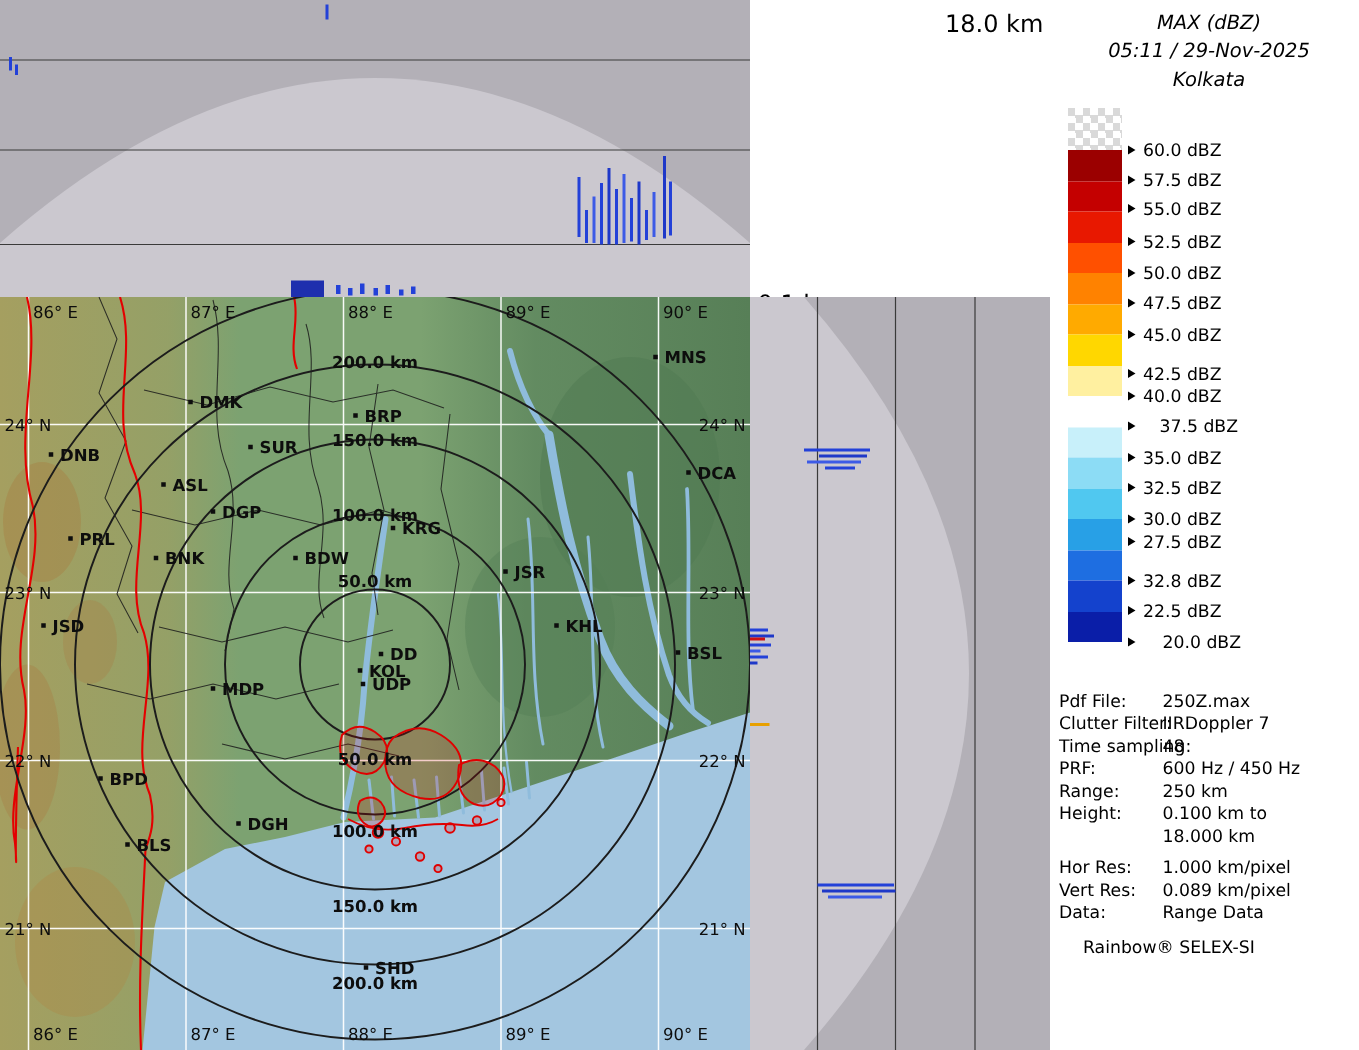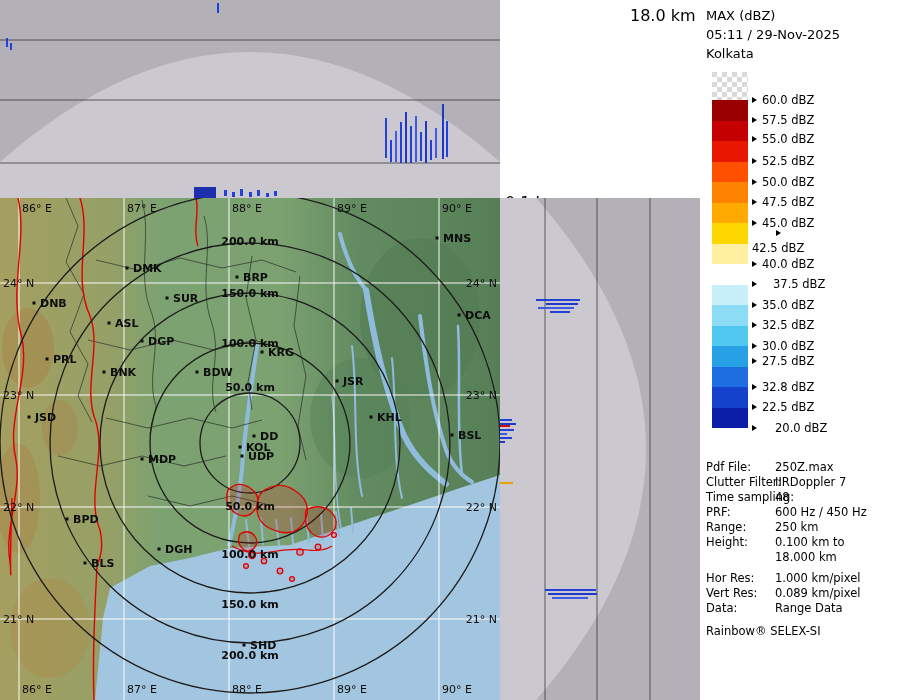--- a/index.html
+++ b/index.html
@@ -5,31 +5,31 @@
   html,body{margin:0;padding:0;}
   body{width:906px;height:700px;background:#ffffff;font-family:"DejaVu Sans",sans-serif;position:relative;overflow:hidden;color:#000;}
   .abs{position:absolute;}
   #top-panel{left:0;top:0;width:500px;height:198px;}
   #map-panel{left:0;top:198px;width:400px;height:502px;}
   #right-panel{left:500px;top:198px;width:200px;height:502px;}
   svg{display:block;font-family:"DejaVu Sans",sans-serif;}
   #axis-top-label{left:630px;top:6px;font-size:16px;}
   #axis-bottom-label{left:505px;top:177px;font-size:16px;margin-top:16px;}
   #legend{left:706px;top:0;width:200px;height:700px;}
-  .title-line{font-size:13px;line-height:19px;}
+  .title-line{text-align:center;font-size:13px;line-height:19px;font-style:italic;}
   #legend-scale{position:absolute;left:4px;top:72px;width:192px;height:386px;}
   .scale-box{position:absolute;left:2px;width:36px;}
   .checker{background:conic-gradient(#ffffff 25%, #d9d9d9 0 50%, #ffffff 0 75%, #d9d9d9 0) 0 0/10px 10px;}
   .scale-label{position:absolute;left:42px;height:15px;display:flex;align-items:center;gap:5px;font-size:11.5px;white-space:nowrap;}
   .arrow{width:0;height:0;border-left:5px solid #000;border-top:3.5px solid transparent;border-bottom:3.5px solid transparent;}
   #info{position:absolute;left:0;top:460px;width:200px;font-size:11.5px;}
   .info-row{position:relative;height:15px;}
   .info-label{position:absolute;left:0;}
   .info-value{position:absolute;left:69px;}
-  #info-footer{margin-top:8px;}
+  #info-footer{margin-top:8px;margin-left:16px;}
 </style>
 </head>
 <body>
 
 <div class="abs" id="top-panel">
   <svg width="500" height="198" viewBox="0 0 500 198">
     <rect width="500" height="198" fill="#b3b0b7"></rect>
     <path d="M0,162 Q250,-58 500,162 L500,198 L0,198 Z" fill="#cbc8cf"></path>
     <g stroke="#3a3a3a" stroke-width="0.8">
       <line x1="0" y1="40" x2="500" y2="40"></line>
@@ -317,21 +317,21 @@
       <div class="scale-label" style="top: 122.5px;">
         <span class="arrow"></span>
         <span>47.5 dBZ</span>
       </div>
       <div class="scale-box" style="top: 130.5px; height: 20.5px; background: rgb(255, 170, 0);"></div>
       <div class="scale-label" style="top: 143px;">
         <span class="arrow"></span>
         <span>45.0 dBZ</span>
       </div>
       <div class="scale-box" style="top: 151px; height: 20.5px; background: rgb(255, 215, 0);"></div>
-      <div class="scale-label" style="top: 158px; flex-direction: column;">
+      <div class="scale-label" style="top: 169px;">
         <span class="arrow"></span>
         <span>42.5 dBZ</span>
       </div>
       <div class="scale-box" style="top: 171.5px; height: 20.5px; background: rgb(255, 240, 160);"></div>
       <div class="scale-label" style="top: 184px;">
         <span class="arrow"></span>
         <span>40.0 dBZ</span>
       </div>
       <div class="scale-box" style="top: 192px; height: 20.5px; background: rgb(255, 255, 255);"></div>
       <div class="scale-label" style="top: 204.5px; gap: 16px;">

